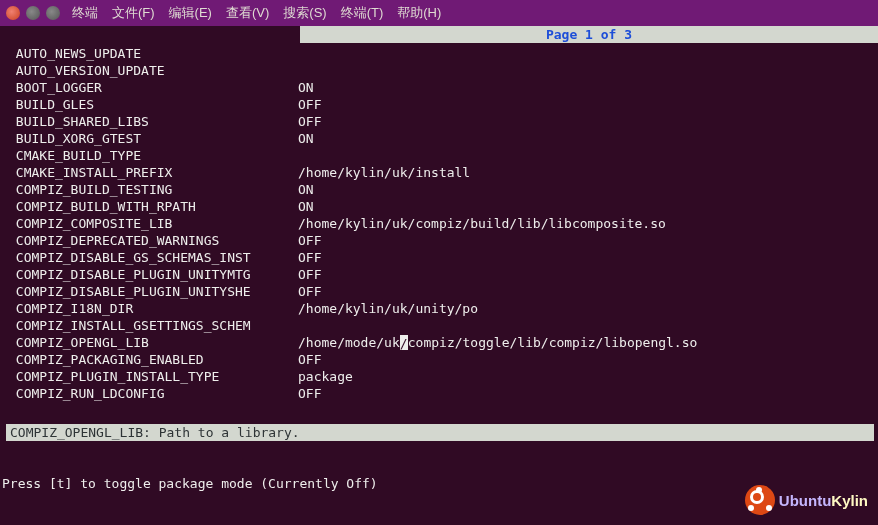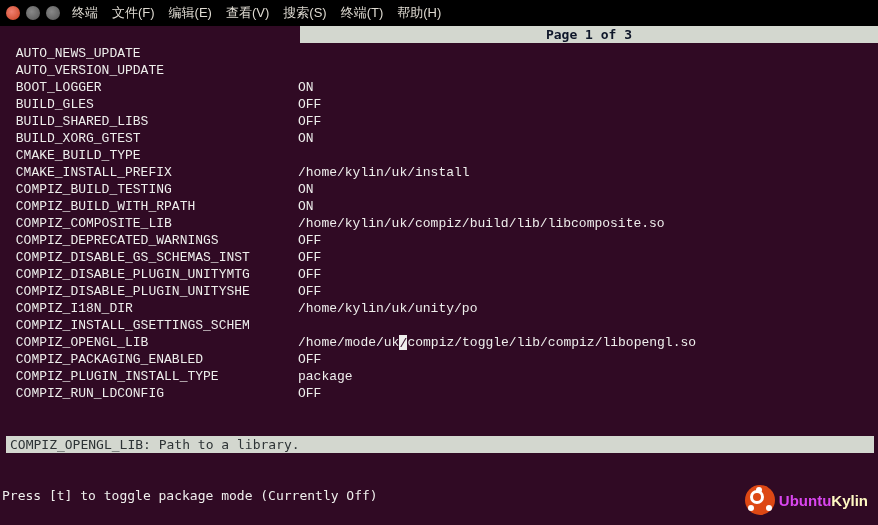--- a/index.html
+++ b/index.html
@@ -7,21 +7,21 @@
       font-family: monospace;
       font-size: 13px;
       background: #300a24;
       color: #eeeeec;
       width: 878px;
       height: 525px;
       overflow: hidden;
       position: relative;
     }
     .titlebar {
-      background: #000000;
+      background: #701a75;
       height: 26px;
       display: flex;
       align-items: center;
       padding: 0 6px;
       color: #dfdbd2;
       font-family: sans-serif;
       font-size: 13px;
     }
     .window-controls {
       display: flex;
@@ -37,55 +37,54 @@
     .wbtn.close { background: radial-gradient(circle at 40% 40%, #f08070, #c94020); }
     .wbtn.min { background: radial-gradient(circle at 40% 40%, #888, #555); }
     .wbtn.max { background: radial-gradient(circle at 40% 40%, #888, #555); }
     .menubar {
       display: flex;
       gap: 14px;
     }
     .menu-item { cursor: default; }
     .page-indicator {
       background: #d3d7cf;
-      color: #0f172a;
+      color: #1d4ed8;
       text-align: center;
       font-weight: bold;
       padding: 1px 0;
       margin-left: 300px;
       width: 578px;
     }
     .content {
       padding: 2px 8px 0 8px;
     }
     .row {
       display: flex;
       line-height: 17px;
       white-space: pre;
-      font-family: Liberation Mono, monospace;
     }
     .key {
       width: 290px;
       flex-shrink: 0;
       overflow: hidden;
     }
     .val {
       flex: 1;
     }
     .cursor {
       background: #eeeeec;
       color: #300a24;
       display: inline-block;
       width: 8px;
       height: 15px;
       vertical-align: text-top;
     }
     .help {
       position: absolute;
-      bottom: 4px;
+      bottom: 16px;
       left: 2px;
       right: 0;
       white-space: pre;
       line-height: 17px;
     }
     .hint-title {
       background: #d3d7cf;
       color: #2e3436;
       padding: 0 4px;
       display: block;
@@ -118,21 +117,21 @@
     .logo-dot {
       position: absolute;
       width: 6px; height: 6px;
       background: #fff;
       border-radius: 50%;
     }
     .logo-dot.d1 { top: 2px; left: 11px; }
     .logo-dot.d2 { bottom: 4px; left: 3px; }
     .logo-dot.d3 { bottom: 4px; right: 3px; }
     .logo-text { color: #fff; font-size: 15px; }
-    .logo-text .ub { color: #d946ef; }
+    .logo-text .ub { color: #c4b5fd; }
     .logo-text .ky { color: #fef9c3; }
   </style>
 </head>
 <body>
 
 <div class="titlebar">
   <div class="window-controls">
     <span class="wbtn close"></span>
     <span class="wbtn min"></span>
     <span class="wbtn max"></span>

